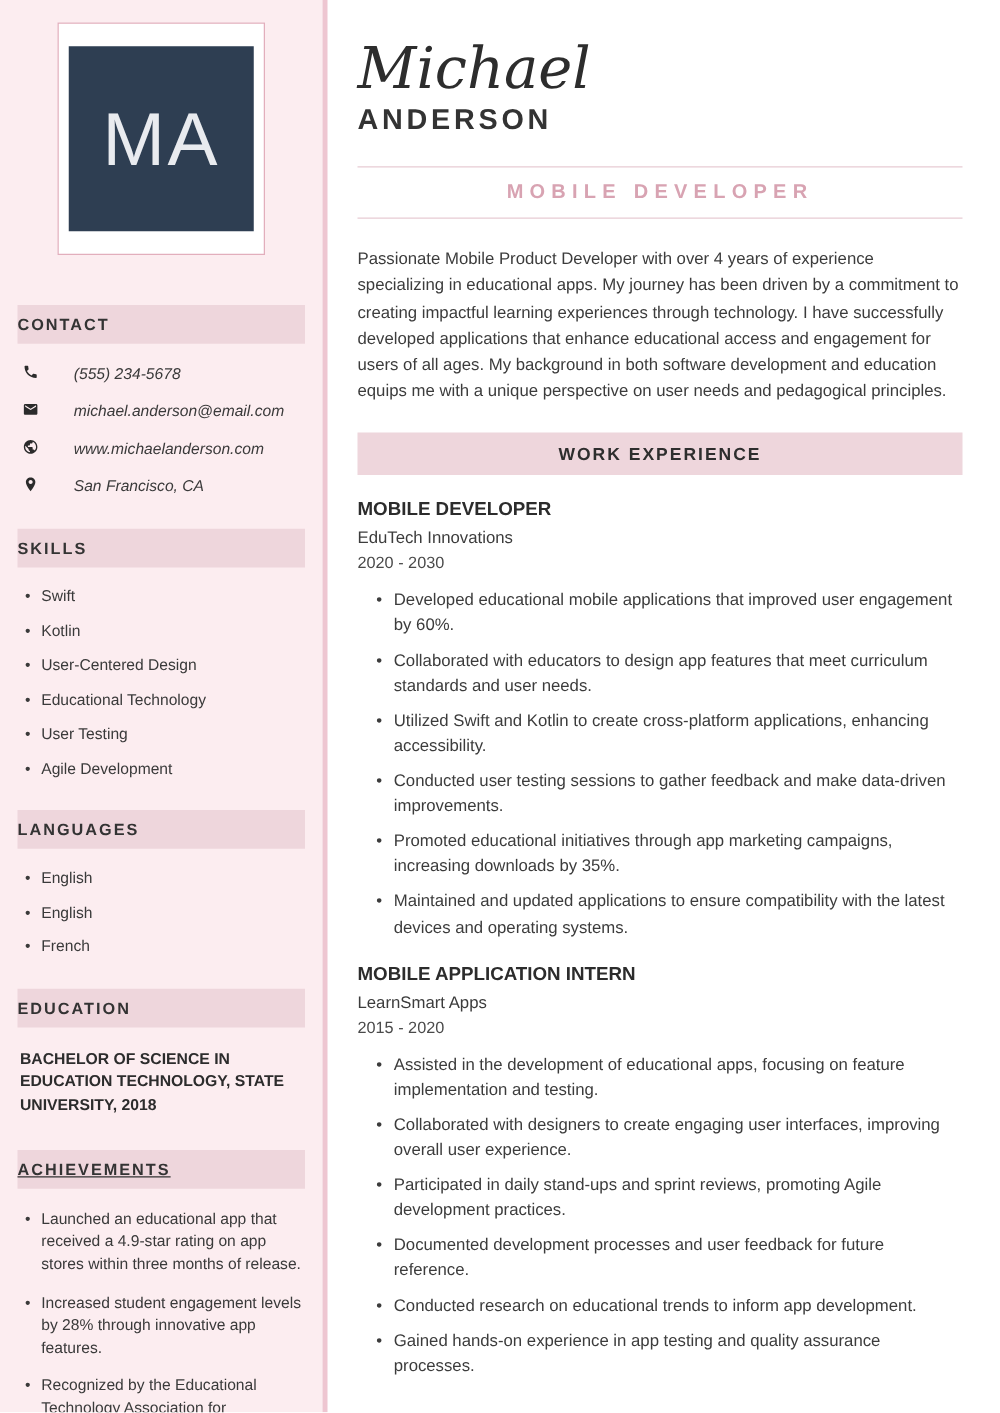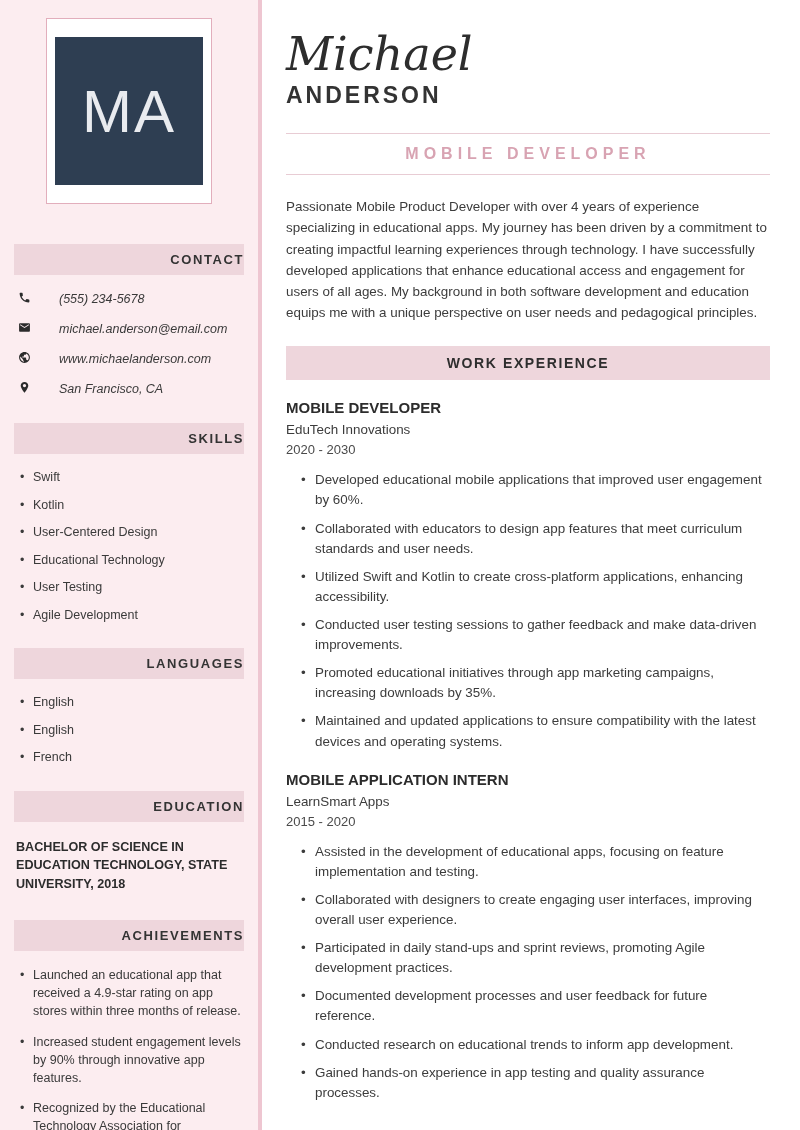--- a/index.html
+++ b/index.html
@@ -20,28 +20,28 @@
   .monogram-frame {
     width:166px; height:186px; margin:0 auto; border:1px solid #e2aebc;
     background:#ffffff; display:flex; align-items:center; justify-content:center;
   }
   .monogram-box {
     width:148px; height:148px; background:#2e3e52; color:#e9ebef;
     display:flex; align-items:center; justify-content:center;
     font-size:60px; font-weight:500; letter-spacing:2px;
   }
   .side-band {
-    margin:0 14px; background:#eed6dc; padding:8px 0; text-align:right;
+    margin:0 14px; background:#eed6dc; padding:8px 0; text-align:left;
     font-weight:bold; font-size:13px; letter-spacing:1.6px; color:#333333;
   }
   .band-contact { margin-top:40px; }
   .band-skills { margin-top:26px; }
   .band-languages { margin-top:24px; }
   .band-education { margin-top:24px; }
-  .band-achievements { margin-top:26px; }
+  .band-achievements { margin-top:26px;text-decoration:underline; }
   .contact-list { margin:16px 16px 0 18px; }
   .contact-row {
     display:flex; align-items:center; gap:28px; margin-bottom:14px;
     font-size:12.5px; color:#3a3a3a;font-style:italic;
   }
   .contact-row svg { flex:0 0 auto; }
   .side-list {
     list-style:none; margin:15px 16px 0 20px; font-size:12.5px; color:#3a3a3a;
   }
   .side-list li { position:relative; padding-left:13px; margin-bottom:10px; line-height:1.4; }
@@ -148,21 +148,21 @@
         <li>English</li>
         <li>French</li>
       </ul>
 
     <div class="side-band band-education">EDUCATION</div>
     <div class="edu-degree">BACHELOR OF SCIENCE IN EDUCATION TECHNOLOGY, STATE UNIVERSITY, 2018</div>
 
     <div class="side-band band-achievements">ACHIEVEMENTS</div>
     <ul class="side-list ach-list">
         <li>Launched an educational app that received a 4.9-star rating on app stores within three months of release.</li>
-        <li>Increased student engagement levels by 90% through innovative app features.</li>
+        <li>Increased student engagement levels by 28% through innovative app features.</li>
         <li>Recognized by the Educational Technology Association for outstanding contributions to app design.</li>
       </ul>
 
   </aside>
 
   <div class="divider"></div>
 
   <main class="main">
 
     <div class="first-name">Michael</div>

